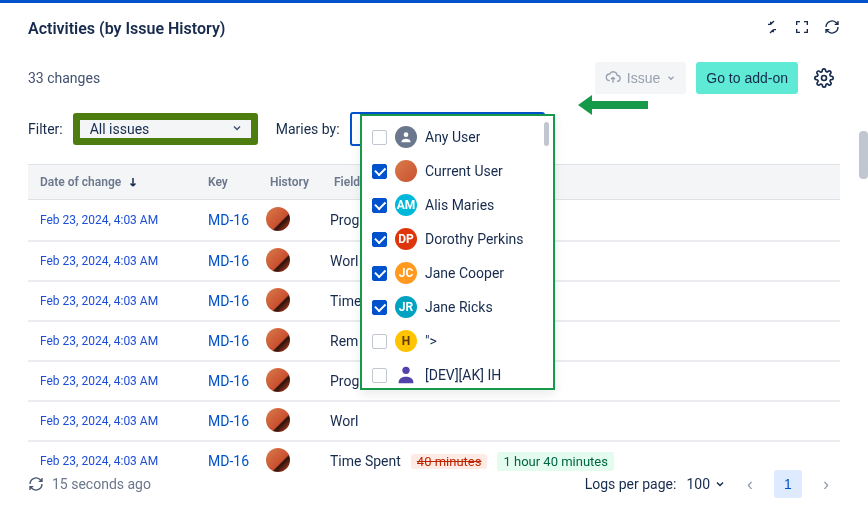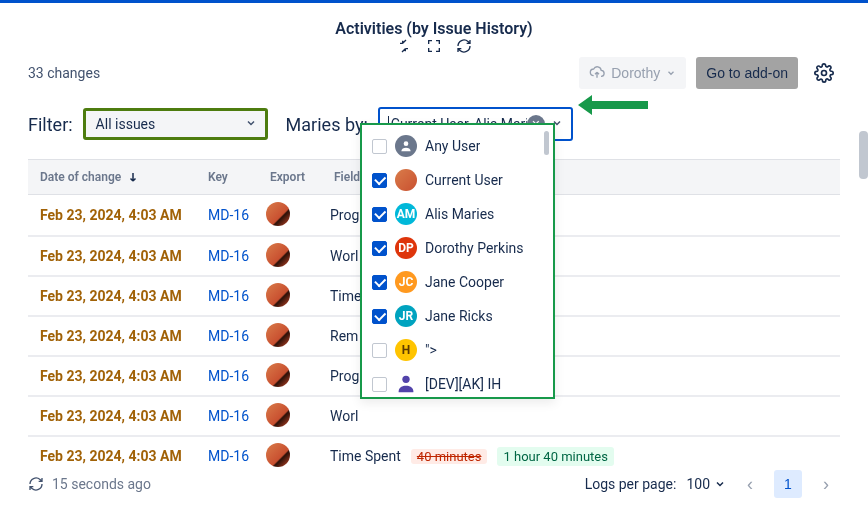--- a/index.html
+++ b/index.html
@@ -8,73 +8,73 @@
     font-size: 14px;
     color: #172b4d;
     background: #fff;
     width: 868px;
     height: 512px;
     overflow: hidden;
     position: relative;
   }
   .top-border { height: 3px; background: #0052cc; }
   .page { padding: 16px 28px 0 28px; position: relative; height: 509px; }
-  .header { display: flex; justify-content: space-between; align-items: center; margin-bottom: 0; flex-direction: column; }
+  .header { display: flex; justify-content: space-between; align-items: flex-end; margin-bottom: 24px; }
   .title { font-size: 16px; font-weight: 600; color: #172b4d; }
   .header-icons { display: flex; gap: 14px; }
   .header-icon svg { width: 16px; height: 16px; stroke:#172b4d; fill:none; stroke-width:2; }
 
   .row2 { display:flex; justify-content:space-between; align-items:center; margin-bottom:18px;}
   .changes { color:#42526e; font-size:14px;}
   .row2-right { display:flex; gap:10px; align-items:center;}
-  .btn { height:32px; padding:0 10px; border:none; background:#a3a3a3; border-radius:3px; font-size:14px; color:#42526e; display:inline-flex; align-items:center; gap:6px; cursor:pointer;}
+  .btn { height:32px; padding:0 10px; border:none; background:#5eead4; border-radius:3px; font-size:14px; color:#42526e; display:inline-flex; align-items:center; gap:6px; cursor:pointer;}
   .btn.disabled { background:#f4f5f7; color:#97a0af; cursor:not-allowed;}
   .icon-btn { width:32px; height:32px; border:none; background:transparent; cursor:pointer; display:inline-flex; align-items:center; justify-content:center;}
   .icon-btn svg{width:20px;height:20px;}
 
   .row3 { display:flex; align-items:center; gap:10px; margin-bottom:18px; position:relative; }
-  .label { font-size:18px; color:#172b4d; margin-right:0px;}
-  .select { height:32px; background:#f4f5f7; border:3px solid #4d7c0f; border-radius:3px; padding:0 28px 0 10px; font-size:14px; color:#172b4d; display:flex; align-items:center; position:relative; min-width:185px; cursor:pointer;}
+  .label { font-size:14px; color:#172b4d; margin-right:0px;}
+  .select { height:32px; background:#f4f5f7; border:7px solid #4d7c0f; border-radius:3px; padding:0 28px 0 10px; font-size:14px; color:#172b4d; display:flex; align-items:center; position:relative; min-width:185px; cursor:pointer;}
   .select .chev { position:absolute; right:8px; top:50%; transform:translateY(-50%);}
   .updated-by-box { height:34px; border:2px solid #0052cc; border-radius:3px; background:#fff; display:flex; align-items:center; padding:0 8px; width:195px; position:relative; }
   .updated-by-box .txt { flex:1; font-size:14px; color:#172b4d; white-space:nowrap; overflow:hidden; border-left:1px solid #172b4d; padding-left:2px;}
   .clear-x { width:18px;height:18px; border-radius:50%; background:#6b778c; color:#fff; display:inline-flex; align-items:center; justify-content:center; font-size:11px; cursor:pointer; margin-right:6px;}
   .chev svg{width:12px;height:12px;}
 
   .arrow-pointer { position:absolute; left:578px; top:92px; display:flex; align-items:center; }
   .arrow-pointer svg { width:70px; height:20px; fill:#17994a; }
 
   .table-head-row { display:flex; background:#f4f5f7; border-top:1px solid #dfe1e6; border-bottom:1px solid #dfe1e6; height:36px; align-items:center; padding:0 12px; font-size:12px; font-weight:600; color:#6b778c;}
   .col-date{width:168px; display:flex; align-items:center; gap:6px;}
   .col-key{width:62px;}
   .col-upd{width:64px;}
   .col-field{flex:1;}
 
   .data-rows { position:relative; }
   .row { display:flex; align-items:center; height:40px; padding:0 12px;}
   .row.sep { border-top:2px solid #ebecf0;}
-  .cell-date{width:168px; font-size:14px; color:#a16207;font-weight:bold;}
+  .cell-date{width:168px; font-size:12px; color:#1d4ed8;}
   .cell-key{width:58px; font-size:14px; color:#0052cc; cursor:pointer;}
   .cell-upd{width:64px;}
   .avatar{width:24px;height:24px;border-radius:50%; background:linear-gradient(135deg,#d97c4a 0%, #c95030 60%, #2a1008 65%, #d04a2a 100%); display:inline-block;}
   .cell-field{flex:1; font-size:14px; color:#172b4d; display:flex; align-items:center; gap:10px;}
   .pill-old{ text-decoration:line-through; color:#bf2600; background:#ffebe6; padding:0 6px; border-radius:3px; font-size:13px;}
   .pill-hint{ color:#bf2600; font-size:14px;}
   .pill-new{ background:#e3fcef; color:#006644; padding:2px 6px; border-radius:3px; font-size:13px;}
 
   .footer { display:flex; justify-content:space-between; align-items:center; position:absolute; left:28px; right:28px; bottom:14px;}
   .footer-left{display:flex; align-items:center; gap:8px; color:#6b778c; font-size:14px;}
   .footer-right{display:flex; align-items:center; gap:10px;}
   .logs-label{font-size:14px; color:#172b4d;}
   .logs-val{font-size:14px; color:#172b4d; font-weight:400; display:flex; align-items:center; gap:4px;}
   .page-btn{width:28px;height:28px; background:transparent; border:none; color:#97a0af; font-size:18px; cursor:pointer;}
   .page-btn.cur{ background:#deebff; color:#0052cc; border-radius:3px; font-size:14px;}
 
   
-  .dropdown { position:absolute; left:360px; top:120px; width:195px; background:#fff; border:2px solid #17994a; box-shadow:0 4px 10px rgba(0,0,0,0.08); z-index:10; max-height:276px; }
+  .dropdown { position:absolute; left:360px; top:111px; width:195px; background:#fff; border:2px solid #17994a; box-shadow:0 4px 10px rgba(0,0,0,0.08); z-index:10; max-height:276px; }
   .dropdown-inner{ padding:4px 0; position:relative;}
   .dd-scroll{ position:absolute; right:4px; top:6px; width:5px; height:24px; background:#c1c7d0; border-radius:3px;}
   .dd-item{ display:flex; align-items:center; gap:8px; padding:6px 10px; font-size:14px; color:#172b4d; cursor:pointer;}
   .dd-check{ width:15px; height:15px; border:1.5px solid #c1c7d0; border-radius:2px; display:inline-flex; align-items:center; justify-content:center; flex-shrink:0;}
   .dd-check.on{ background:#0052cc; border-color:#0052cc;}
   .dd-check.on::after{content:""; width:5px; height:8px; border:solid #fff; border-width:0 2px 2px 0; transform:rotate(45deg) translateY(-1px);}
   .dd-av{ width:22px;height:22px;border-radius:50%; display:inline-flex; align-items:center; justify-content:center; font-size:12px; font-weight:700; color:#fff; flex-shrink:0;}
   .dd-any{ background:#6b778c;}
   .dd-cur{ background:linear-gradient(135deg,#d97c4a,#c95030);}
   .dd-am{ background:#00b8d9;}
@@ -115,21 +115,21 @@
   </div>
 
   <div class="row2">
     <div class="changes">33 changes</div>
     <div class="row2-right">
       <button class="btn disabled">
         <svg width="16" height="16" viewBox="0 0 24 24" fill="none" stroke="#97a0af" stroke-width="2">
             <path d="M7 16a5 5 0 010-10 6 6 0 0111.3 2A4.5 4.5 0 0118 17"></path>
             <path d="M12 11v8m0-8l-3 3m3-3l3 3"></path>
           </svg>
-        <span>Dorothy</span>
+        <span>Issue</span>
         <svg width="10" height="10" viewBox="0 0 24 24" fill="none" stroke="#97a0af" stroke-width="3">
             <path d="M6 9l6 6 6-6"></path>
           </svg>
       </button>
       <button class="btn" style="color:#172b4d">Go to add-on</button>
       <button class="icon-btn">
         <svg viewBox="0 0 24 24" fill="none" stroke="#172b4d" stroke-width="2">
             <circle cx="12" cy="12" r="3"></circle>
             <path d="M19.4 15a1.7 1.7 0 00.3 1.8l.1.1a2 2 0 11-2.8 2.8l-.1-.1a1.7 1.7 0 00-1.8-.3 1.7 1.7 0 00-1 1.5V21a2 2 0 11-4 0v-.1a1.7 1.7 0 00-1-1.5 1.7 1.7 0 00-1.8.3l-.1.1a2 2 0 11-2.8-2.8l.1-.1a1.7 1.7 0 00.3-1.8 1.7 1.7 0 00-1.5-1H3a2 2 0 110-4h.1a1.7 1.7 0 001.5-1 1.7 1.7 0 00-.3-1.8l-.1-.1a2 2 0 112.8-2.8l.1.1a1.7 1.7 0 001.8.3 1.7 1.7 0 001-1.5V3a2 2 0 114 0v.1a1.7 1.7 0 001 1.5 1.7 1.7 0 001.8-.3l.1-.1a2 2 0 112.8 2.8l-.1.1a1.7 1.7 0 00-.3 1.8 1.7 1.7 0 001.5 1H21a2 2 0 110 4h-.1a1.7 1.7 0 00-1.5 1z"></path>
           </svg>
@@ -162,21 +162,21 @@
   </div>
 
   <div class="table-head-row">
     <div class="col-date">
       <span>Date of change</span>
       <svg width="12" height="12" viewBox="0 0 24 24" fill="none" stroke="#172b4d" stroke-width="3">
           <path d="M12 4v16m0 0l-5-5m5 5l5-5"></path>
         </svg>
     </div>
     <div class="col-key">Key</div>
-    <div class="col-upd">Export</div>
+    <div class="col-upd">History</div>
     <div class="col-field">Field</div>
   </div>
 
   <div class="data-rows" id="rows">
       <div class="row">
     <div class="cell-date">Feb 23, 2024, 4:03 AM</div>
     <div class="cell-key">MD-16</div>
     <div class="cell-upd"><span class="avatar"></span></div>
     <div class="cell-field">
           <span>Prog</span>

